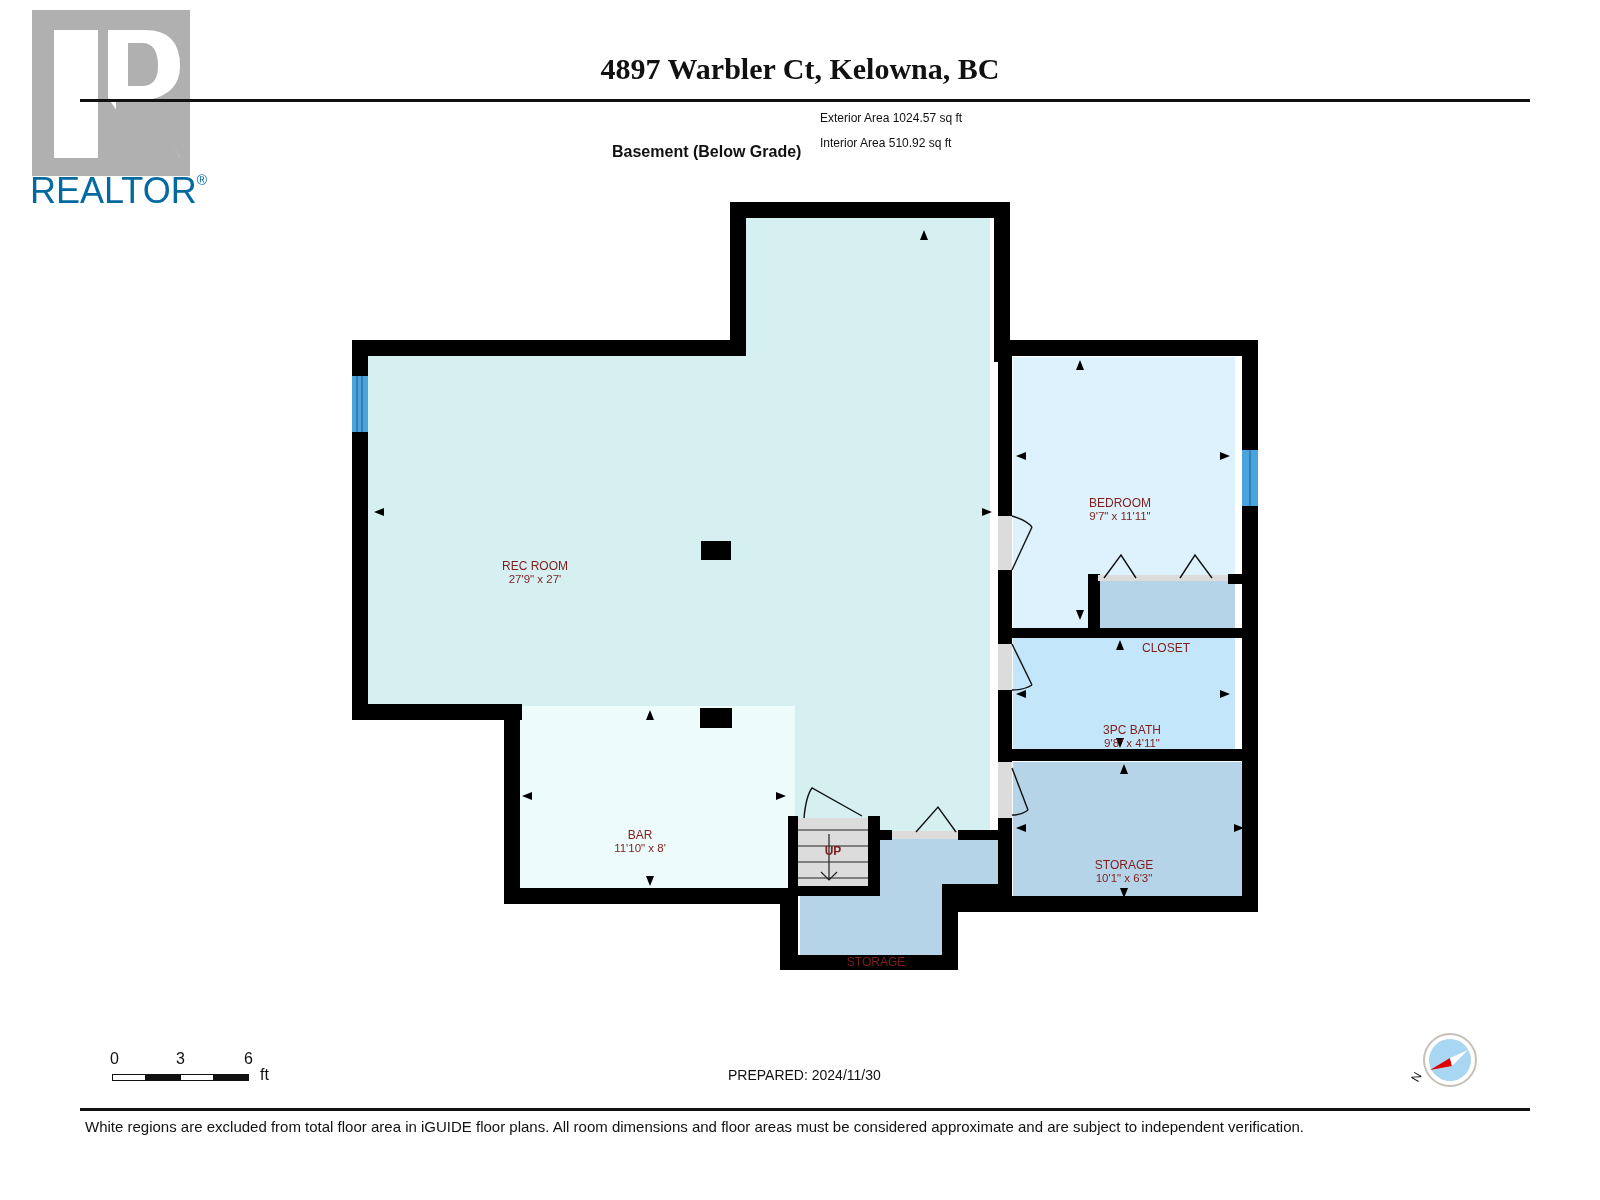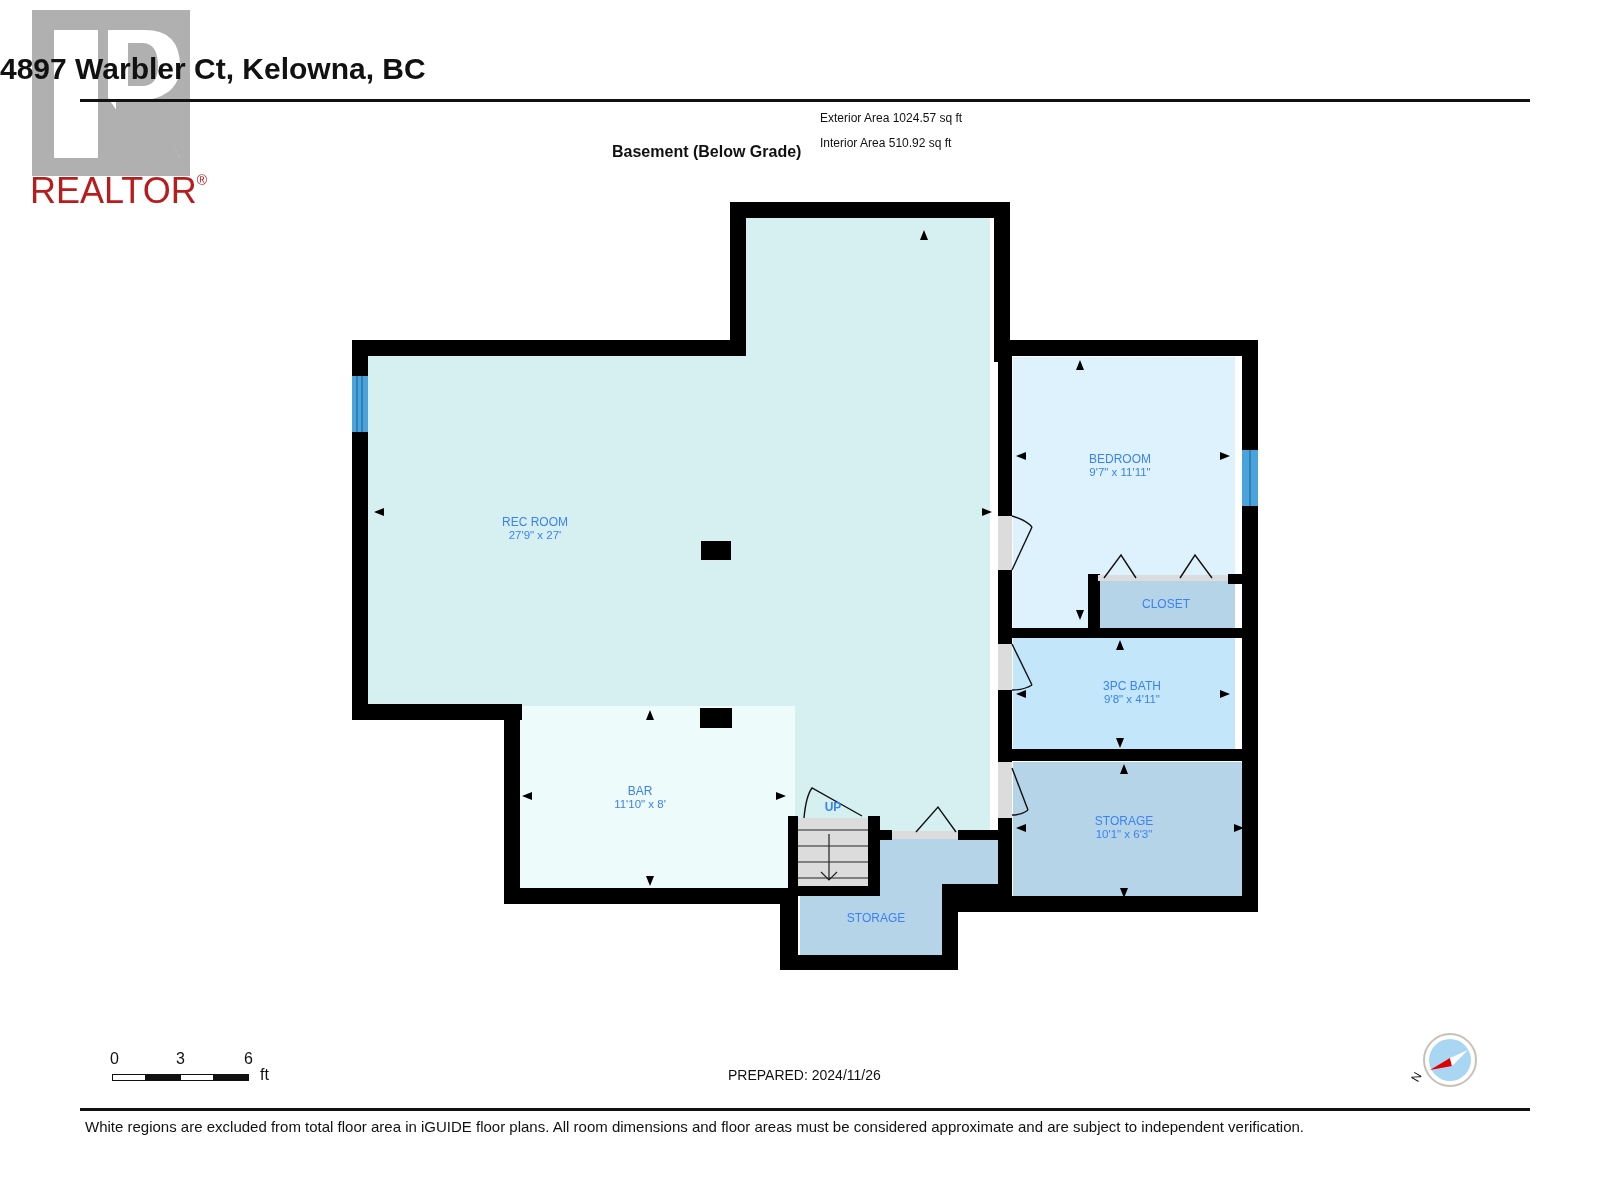--- a/index.html
+++ b/index.html
@@ -1,29 +1,29 @@
 <!DOCTYPE html>
 <html><head>
 <meta charset="utf-8">
 <style>
   html, body { margin: 0; padding: 0; background: #ffffff; }
   body { width: 1600px; height: 1200px; position: relative; overflow: hidden;
          font-family: "Liberation Sans", sans-serif; color: #111; }
   .logo { position: absolute; left: 30px; top: 8px; width: 172px; height: 204px; }
-  .logo-text { position: absolute; left: 30px; top: 170px; font-size: 36px; color: #b91c1c;
+  .logo-text { position: absolute; left: 30px; top: 170px; font-size: 36px; color: #0369a1;
                letter-spacing: 0px; font-family: "Liberation Sans", sans-serif; }
   .logo-text sup { font-size: 14px; vertical-align: 18px; }
-  .title { position: absolute; left: 0; width: 1600px; top: 52px; text-align: left;
-           font-size: 30px; font-weight: bold; color: #111; }
+  .title { position: absolute; left: 0; width: 1600px; top: 52px; text-align: center;
+           font-size: 30px; font-weight: bold; color: #111; font-family: Liberation Serif, serif; }
   .rule { position: absolute; left: 80px; width: 1450px; height: 3px; background: #111; }
   .floor-name { position: absolute; left: 612px; top: 111px; font-size: 16px; font-weight: bold; margin-top: 32px; }
   .area-line { position: absolute; left: 820px; font-size: 12px; }
   .plan { position: absolute; left: 0; top: 0; width: 1600px; height: 1200px; }
-  .room-label { position: absolute; text-align: center; font-size: 12px; color: #3b82f6;
-                line-height: 13px; transform: translateX(-50%); white-space: nowrap; }
+  .room-label { position: absolute; text-align: center; font-size: 12px; color: #7f1d1d;
+                line-height: 13px; transform: translateX(-50%); white-space: nowrap; margin-top: 44px; }
   .room-label .dim { font-size: 11.5px; }
   .scale-num { position: absolute; font-size: 16px; top: 1050px; }
   .scale-bar { position: absolute; top: 1074px; height: 7px; border: 1px solid #111; box-sizing: border-box; }
   .prepared { position: absolute; left: 728px; top: 1067px; font-size: 14px; }
   .disclaimer { position: absolute; left: 85px; top: 1118px; font-size: 15px; }
   .compass { position: absolute; left: 1422px; top: 1032px; width: 56px; height: 56px; }
 </style>
 </head>
 <body>
 
@@ -204,21 +204,21 @@
 
 <div class="scale-num" style="left:110px;">0</div>
 <div class="scale-num" style="left:176px;">3</div>
 <div class="scale-num" style="left:244px;">6</div>
 <div class="scale-bar" style="left:112px; width:34px; background:#fff;"></div>
 <div class="scale-bar" style="left:145px; width:36px; background:#111;"></div>
 <div class="scale-bar" style="left:180px; width:34px; background:#fff;"></div>
 <div class="scale-bar" style="left:213px; width:36px; background:#111;"></div>
 <div class="scale-num" style="left:260px; top:1066px;">ft</div>
 
-<div class="prepared">PREPARED: 2024/11/26</div>
+<div class="prepared">PREPARED: 2024/11/30</div>
 
 <div class="compass">
   <svg width="56" height="56" viewBox="0 0 56 56">
     <circle cx="28" cy="28" r="26" fill="#ffffff" stroke="#c8c0b8" stroke-width="2"></circle>
     <circle cx="28" cy="28" r="21" fill="#a9d6f2"></circle>
     <polygon points="8,38 28,26 30,34" fill="#e00000"></polygon>
     <polygon points="28,26 30,34 46,18" fill="#ffffff"></polygon>
   </svg>
 </div>
 <div style="position:absolute; left:1412px; top:1070px; font-size:12px; transform:rotate(-60deg);">N</div>

